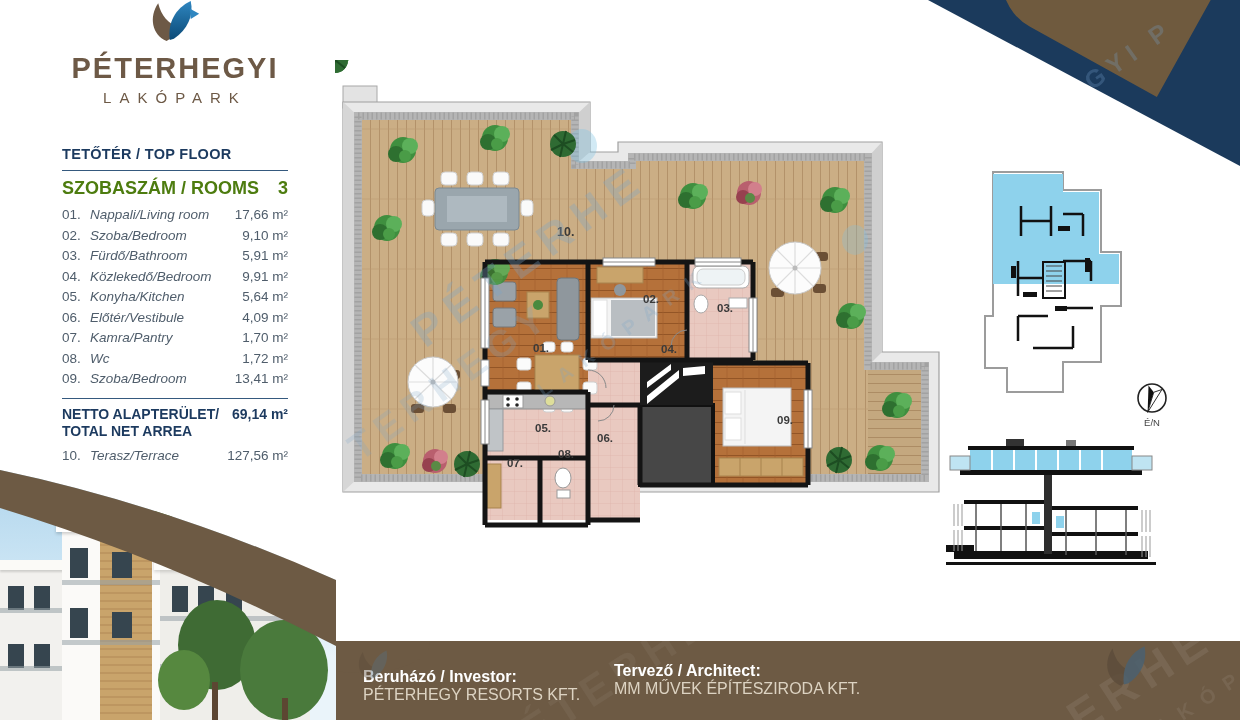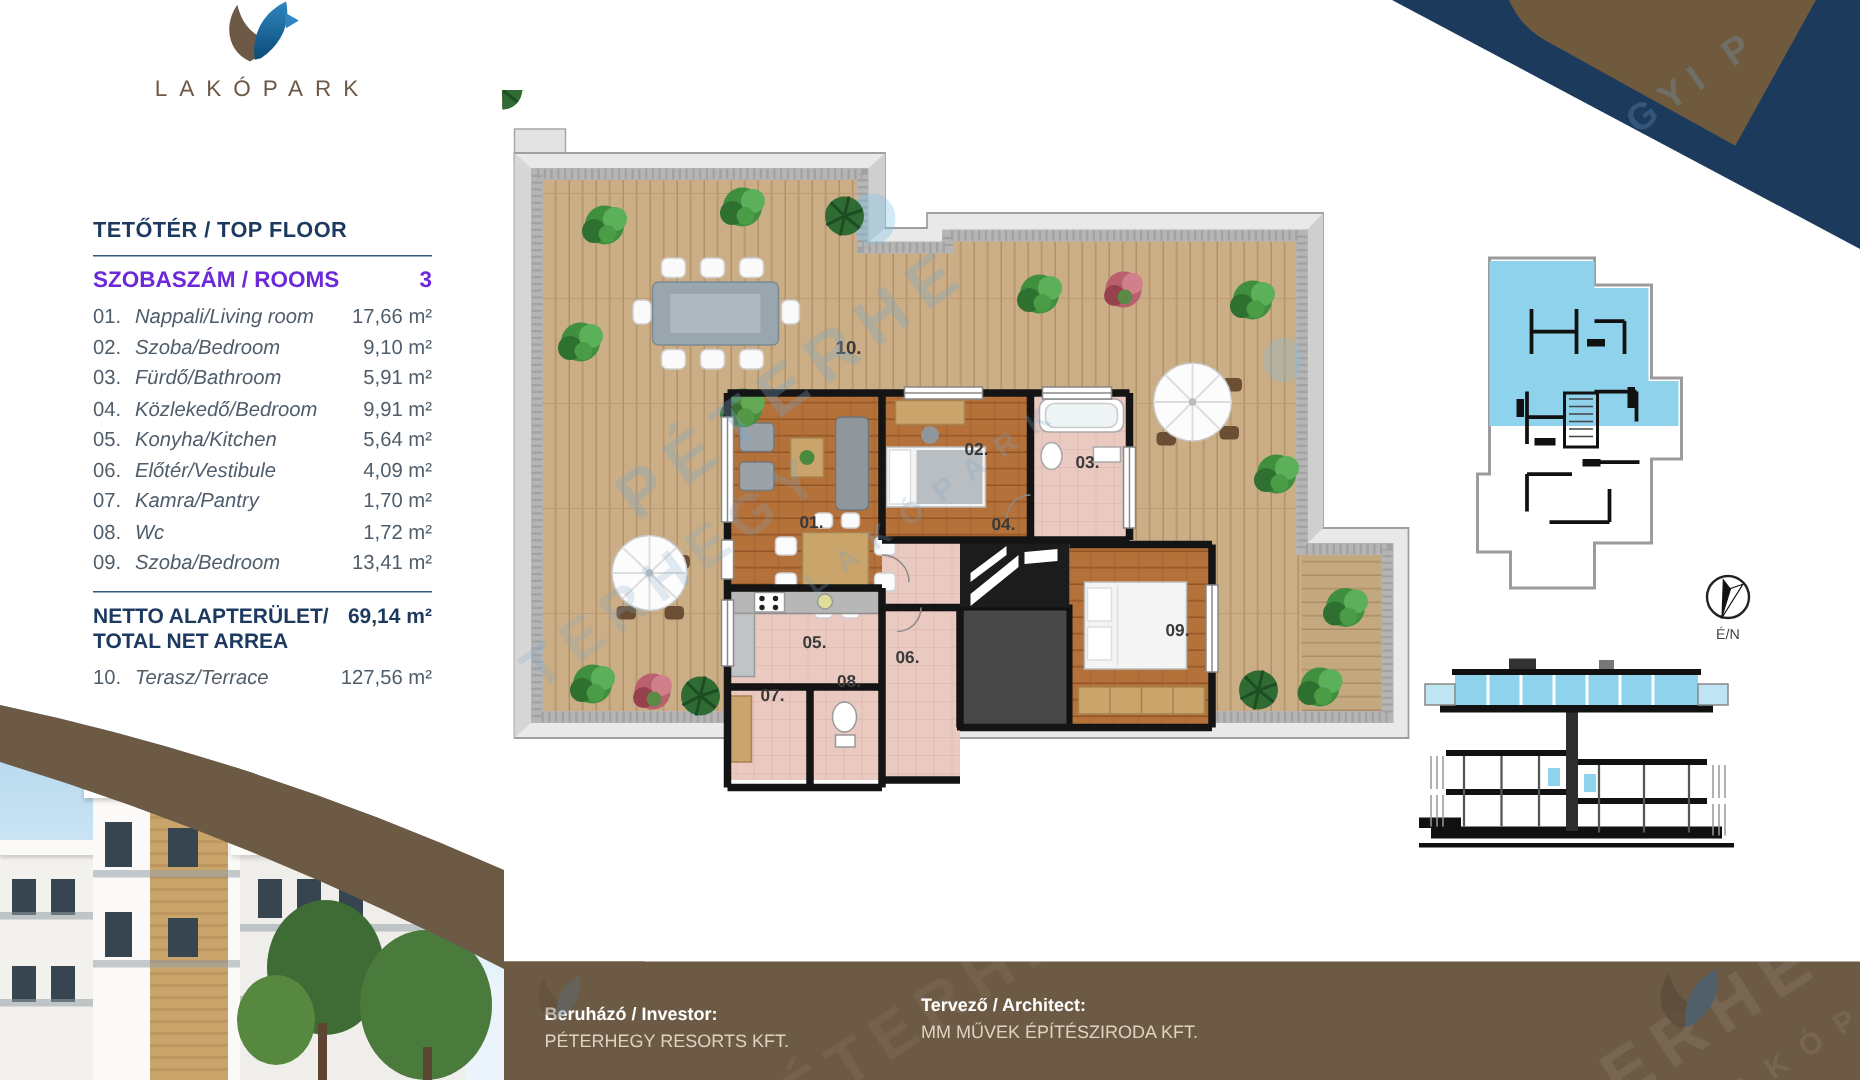--- a/index.html
+++ b/index.html
@@ -9,21 +9,21 @@
 
   
   .logo{left:60px;top:0;width:230px;text-align:center;color:#6d5946;}
   .logo-title{font-size:29px;font-weight:600;letter-spacing:2px;margin-top:6px;}
   .logo-sub{font-size:15px;font-weight:500;letter-spacing:8px;margin-top:4px;}
 
   
   .panel{left:62px;top:146px;width:226px;color:#4f5d6b;font-size:13.5px;}
   .panel .floor-title{color:#1c3a5f;font-weight:bold;font-size:14.5px;letter-spacing:.3px;}
   .rule{border:none;border-top:1.5px solid #35597e;margin:8px 0 7px 0;}
-  .rooms-head{display:flex;justify-content:space-between;color:#6d28d9;font-weight:bold;font-size:15px;margin-bottom:6px;}
+  .rooms-head{display:flex;justify-content:space-between;color:#4d7c0f;font-weight:bold;font-size:18px;margin-bottom:6px;}
   .rrow{display:flex;line-height:20.5px;}
   .rrow .num{width:28px;}
   .rrow .nm{flex:1;font-style:italic;}
   .rrow .ar{text-align:right;white-space:nowrap;}
   .netrow{display:flex;justify-content:space-between;color:#1c3a5f;font-weight:bold;font-size:14px;line-height:17px;}
   .net2{color:#1c3a5f;font-weight:bold;font-size:14px;line-height:17px;margin-bottom:6px;}
 
   
   .wm{color:rgba(125,165,198,.32);font-weight:bold;white-space:nowrap;pointer-events:none;}
 
@@ -32,21 +32,21 @@
            clip-path:polygon(0 0,100% 0,100% 100%);overflow:hidden;}
   .tr-brown{position:absolute;left:70px;top:-62px;width:200px;height:118px;background:#6f5a3e;
             transform:rotate(29deg);border-radius:0 0 0 55px;}
   .tr-wm{position:absolute;left:150px;top:40px;font-size:25px;font-weight:bold;letter-spacing:7px;
          color:rgba(120,160,205,.28);transform:rotate(-35deg);}
 
   
   .bar{left:0;top:641px;width:1240px;height:79px;background:#6d5a44;overflow:hidden;}
   .bar .bulge{position:absolute;left:290px;top:-28px;width:140px;height:60px;background:#6d5a44;border-radius:50%;}
   .bar-wm{position:absolute;font-weight:bold;transform:rotate(-33deg);white-space:nowrap;}
-  .ftxt{position:absolute;color:#fff;font-size:12px;line-height:17.5px;}
+  .ftxt{position:absolute;color:#fff;font-size:16px;line-height:17.5px;}
   .ftxt .lbl{font-weight:bold;}
   .ftxt .val{color:#ddd3c2;font-weight:normal;}
 
   
   .photo{left:0;top:468px;width:336px;height:252px;overflow:hidden;}
   .sky{position:absolute;left:0;top:0;width:100%;height:100%;
        background:linear-gradient(180deg,#aed4ec 0%,#cfe7f5 45%,#eaf4fa 75%);}
   .blk{position:absolute;}
   .win{position:absolute;background:#36454f;}
   .rail{position:absolute;background:rgba(150,160,166,.55);}
@@ -65,20 +65,21 @@
     <defs>
       <linearGradient id="gb" x1="0" y1="0" x2="0" y2="1">
         <stop offset="0" stop-color="#2f86c0"></stop>
           <stop offset="1" stop-color="#0b4a77"></stop>
       </linearGradient>
     </defs>
     <path d="M22,39 C8,33 5,16 14,3 C17,15 23,22 34,26 C31,33 26,37 22,39 Z" fill="#6d5946"></path>
     <path d="M25,38 C23,22 30,8 45,1 C48,15 42,28 29,37 Z" fill="url(#gb)"></path>
     <path d="M44,8 L53,13 L45,18 Z" fill="#2f86c0"></path>
   </svg>
+  <div class="logo-title">PÉTERHEGYI</div>
   <div class="logo-sub">LAKÓPARK</div>
 </div>
 
 <div class="abs panel">
   <div class="floor-title">TETŐTÉR / TOP FLOOR</div>
   <hr class="rule">
   <div class="rooms-head">
     <span>SZOBASZÁM / ROOMS</span>
     <span>3</span>
   </div>

